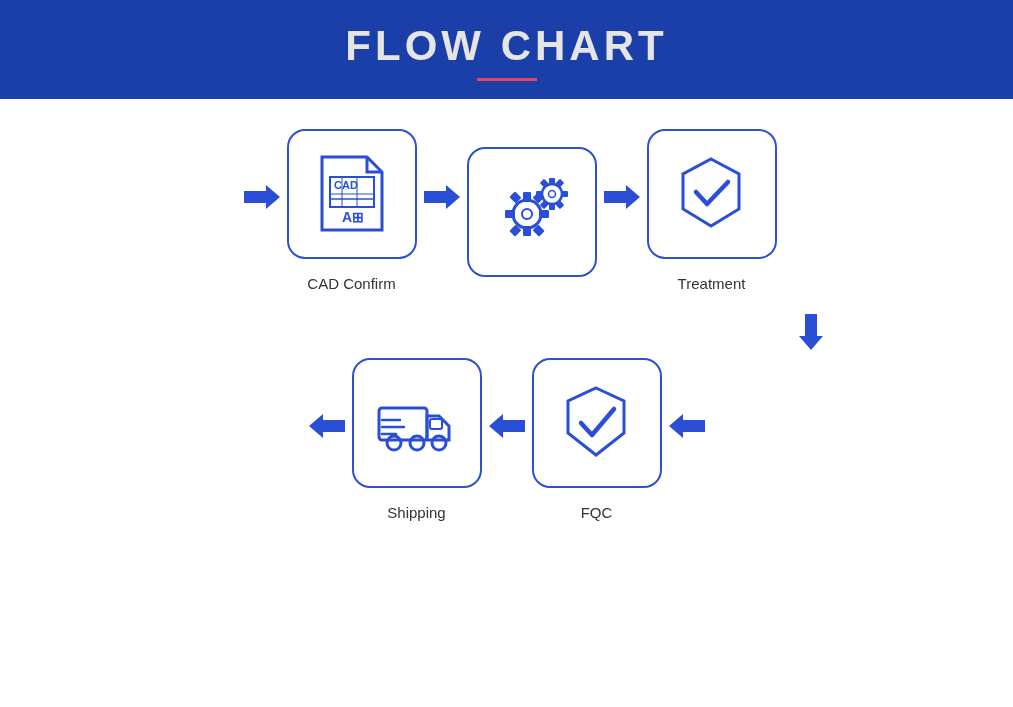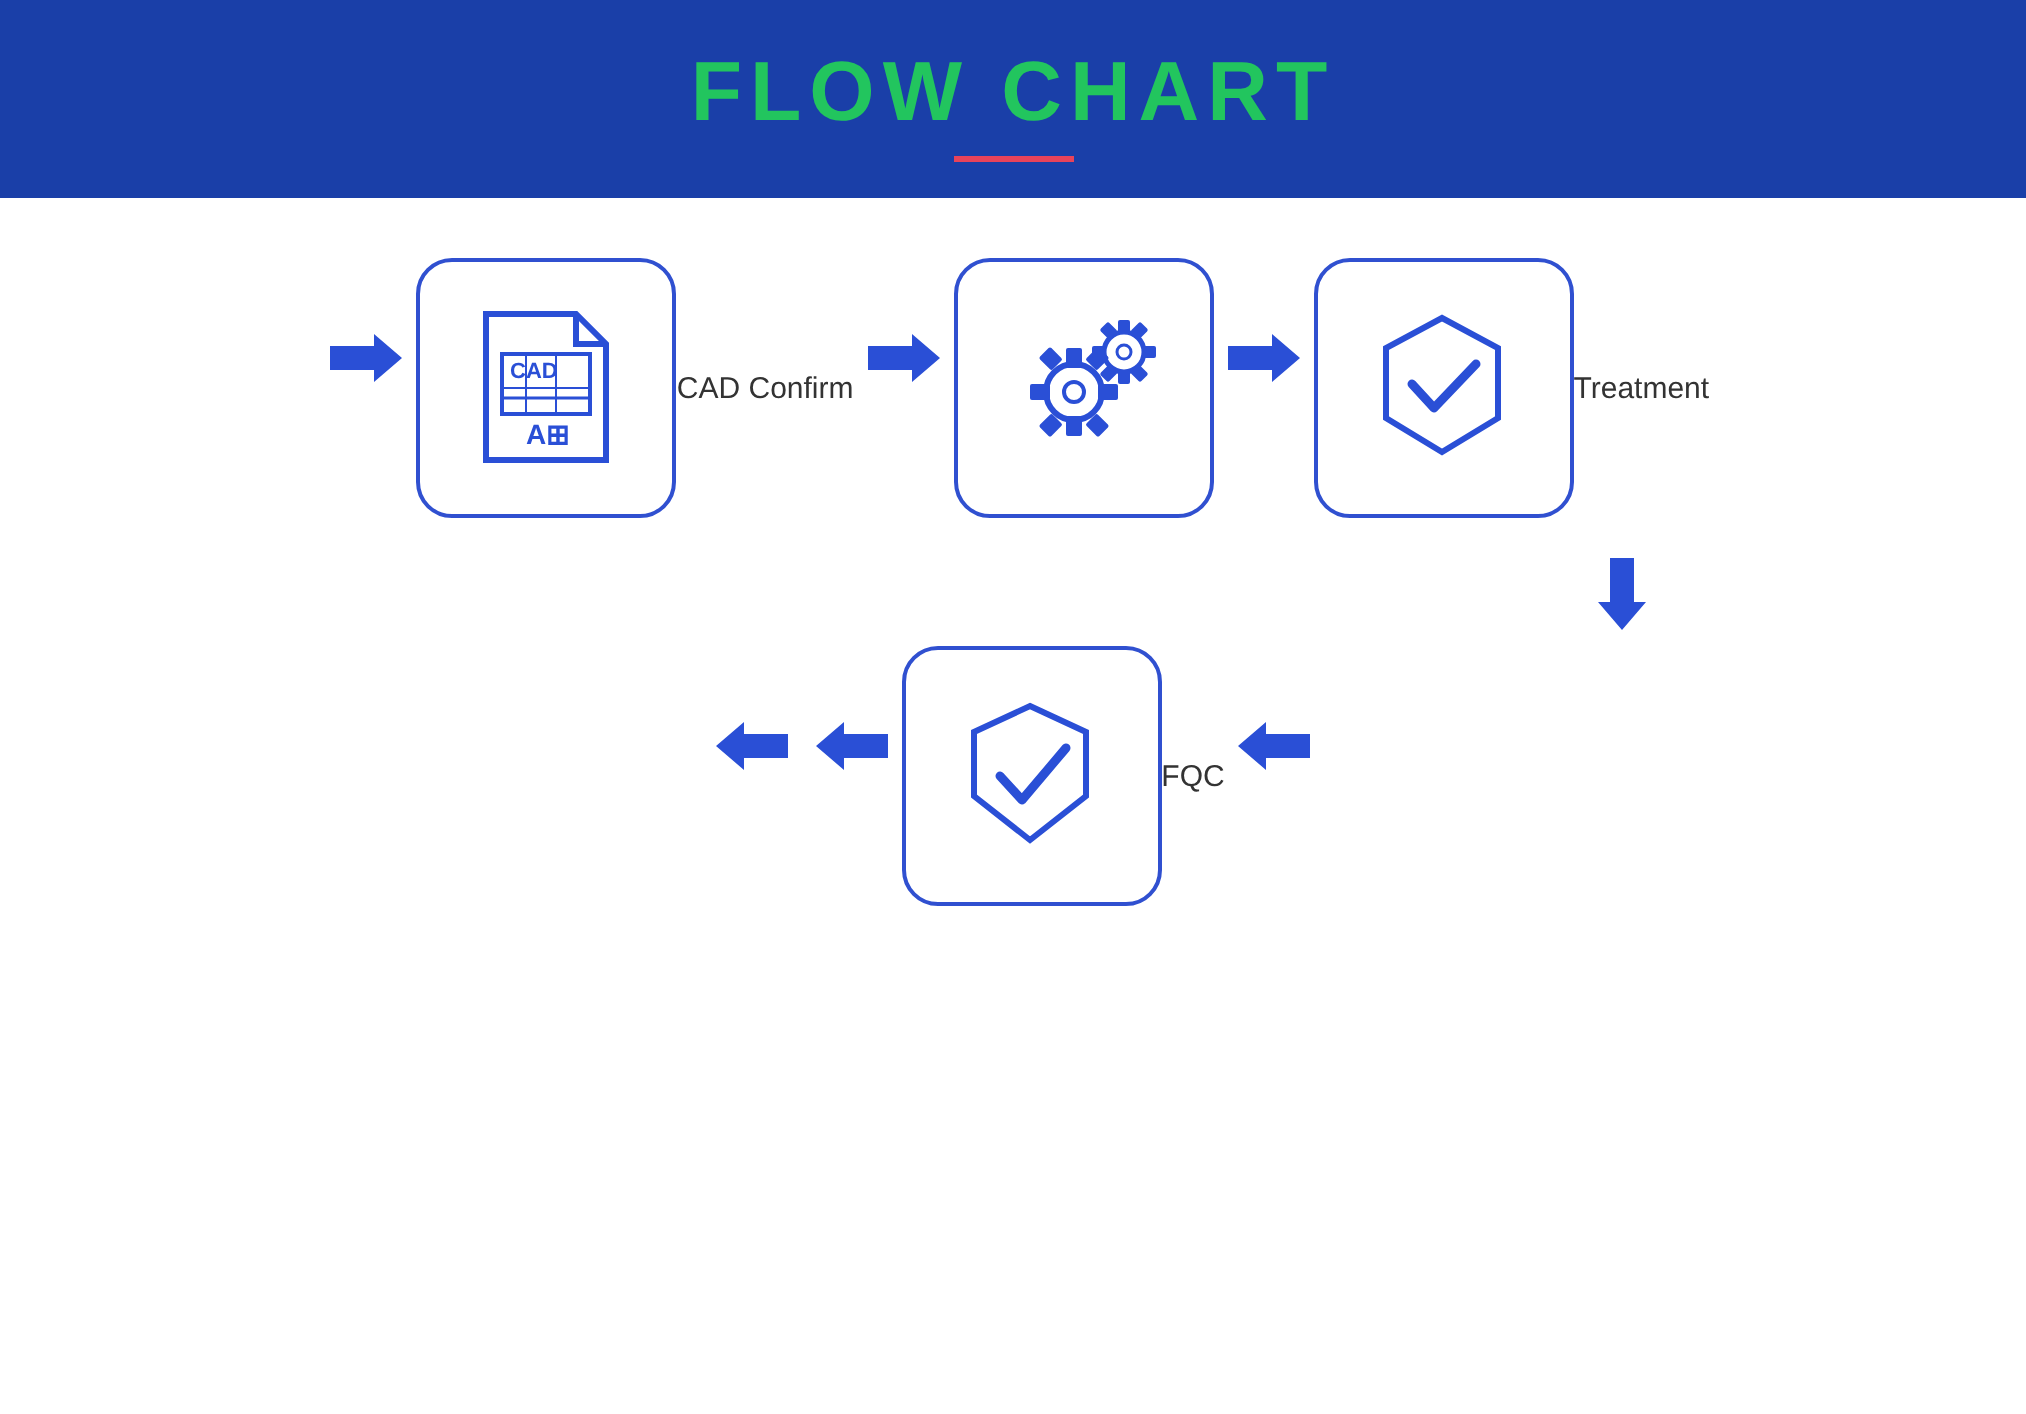--- a/index.html
+++ b/index.html
@@ -13,21 +13,21 @@
     }
 
     .header {
       background: #1a3fa8;
       text-align: center;
       padding: 22px 0 18px;
       position: relative;
     }
 
     .header-title {
-      color: #22c55e;
+      color: #e5e5e5;
       font-size: 42px;
       font-weight: 900;
       letter-spacing: 4px;
     }
 
     .header-underline {
       width: 60px;
       height: 3px;
       background: #e8435a;
       margin: 8px auto 0;
@@ -41,23 +41,23 @@
     .row {
       display: flex;
       align-items: center;
       justify-content: center;
       gap: 0;
       margin-bottom: 20px;
     }
 
     .step-box {
       display: flex;
-      flex-direction: row;
-      align-items: center;
-      gap: 0;
+      flex-direction: column;
+      align-items: center;
+      gap: 14px;
     }
 
     .icon-box {
       width: 130px;
       height: 130px;
       border: 2.5px solid #3050d0;
       border-radius: 18px;
       display: flex;
       align-items: center;
       justify-content: center;
@@ -202,20 +202,41 @@
 
   <div class="row">
 
 
     <div class="arrow-left">
       <svg width="36" height="24" viewBox="0 0 36 24">
         <polygon points="36,6 14,6 14,0 0,12 14,24 14,18 36,18" fill="#2a4fd6"></polygon>
       </svg>
     </div>
 
+    <div class="step-box">
+      <div class="icon-box">
+        <svg width="85" height="75" viewBox="0 0 85 75">
+
+          <rect x="5" y="22" width="48" height="32" rx="3" stroke="#2a4fd6" stroke-width="3" fill="none"></rect>
+
+          <path d="M53,30 L53,54 L75,54 L75,40 L65,30 Z" stroke="#2a4fd6" stroke-width="3" fill="none"></path>
+
+          <rect x="56" y="33" width="12" height="10" rx="2" stroke="#2a4fd6" stroke-width="2" fill="none"></rect>
+
+          <circle cx="20" cy="57" r="7" stroke="#2a4fd6" stroke-width="3" fill="none"></circle>
+          <circle cx="43" cy="57" r="7" stroke="#2a4fd6" stroke-width="3" fill="none"></circle>
+          <circle cx="65" cy="57" r="7" stroke="#2a4fd6" stroke-width="3" fill="none"></circle>
+
+          <line x1="8" y1="34" x2="26" y2="34" stroke="#2a4fd6" stroke-width="2.5" stroke-linecap="round"></line>
+          <line x1="8" y1="41" x2="30" y2="41" stroke="#2a4fd6" stroke-width="2.5" stroke-linecap="round"></line>
+          <line x1="8" y1="48" x2="22" y2="48" stroke="#2a4fd6" stroke-width="2.5" stroke-linecap="round"></line>
+        </svg>
+      </div>
+      <div class="step-label">Shipping</div>
+    </div>
 
     <div class="arrow-left">
       <svg width="36" height="24" viewBox="0 0 36 24">
         <polygon points="36,6 14,6 14,0 0,12 14,24 14,18 36,18" fill="#2a4fd6"></polygon>
       </svg>
     </div>
 
     <div class="step-box">
       <div class="icon-box">
         <svg width="75" height="80" viewBox="0 0 75 80">

